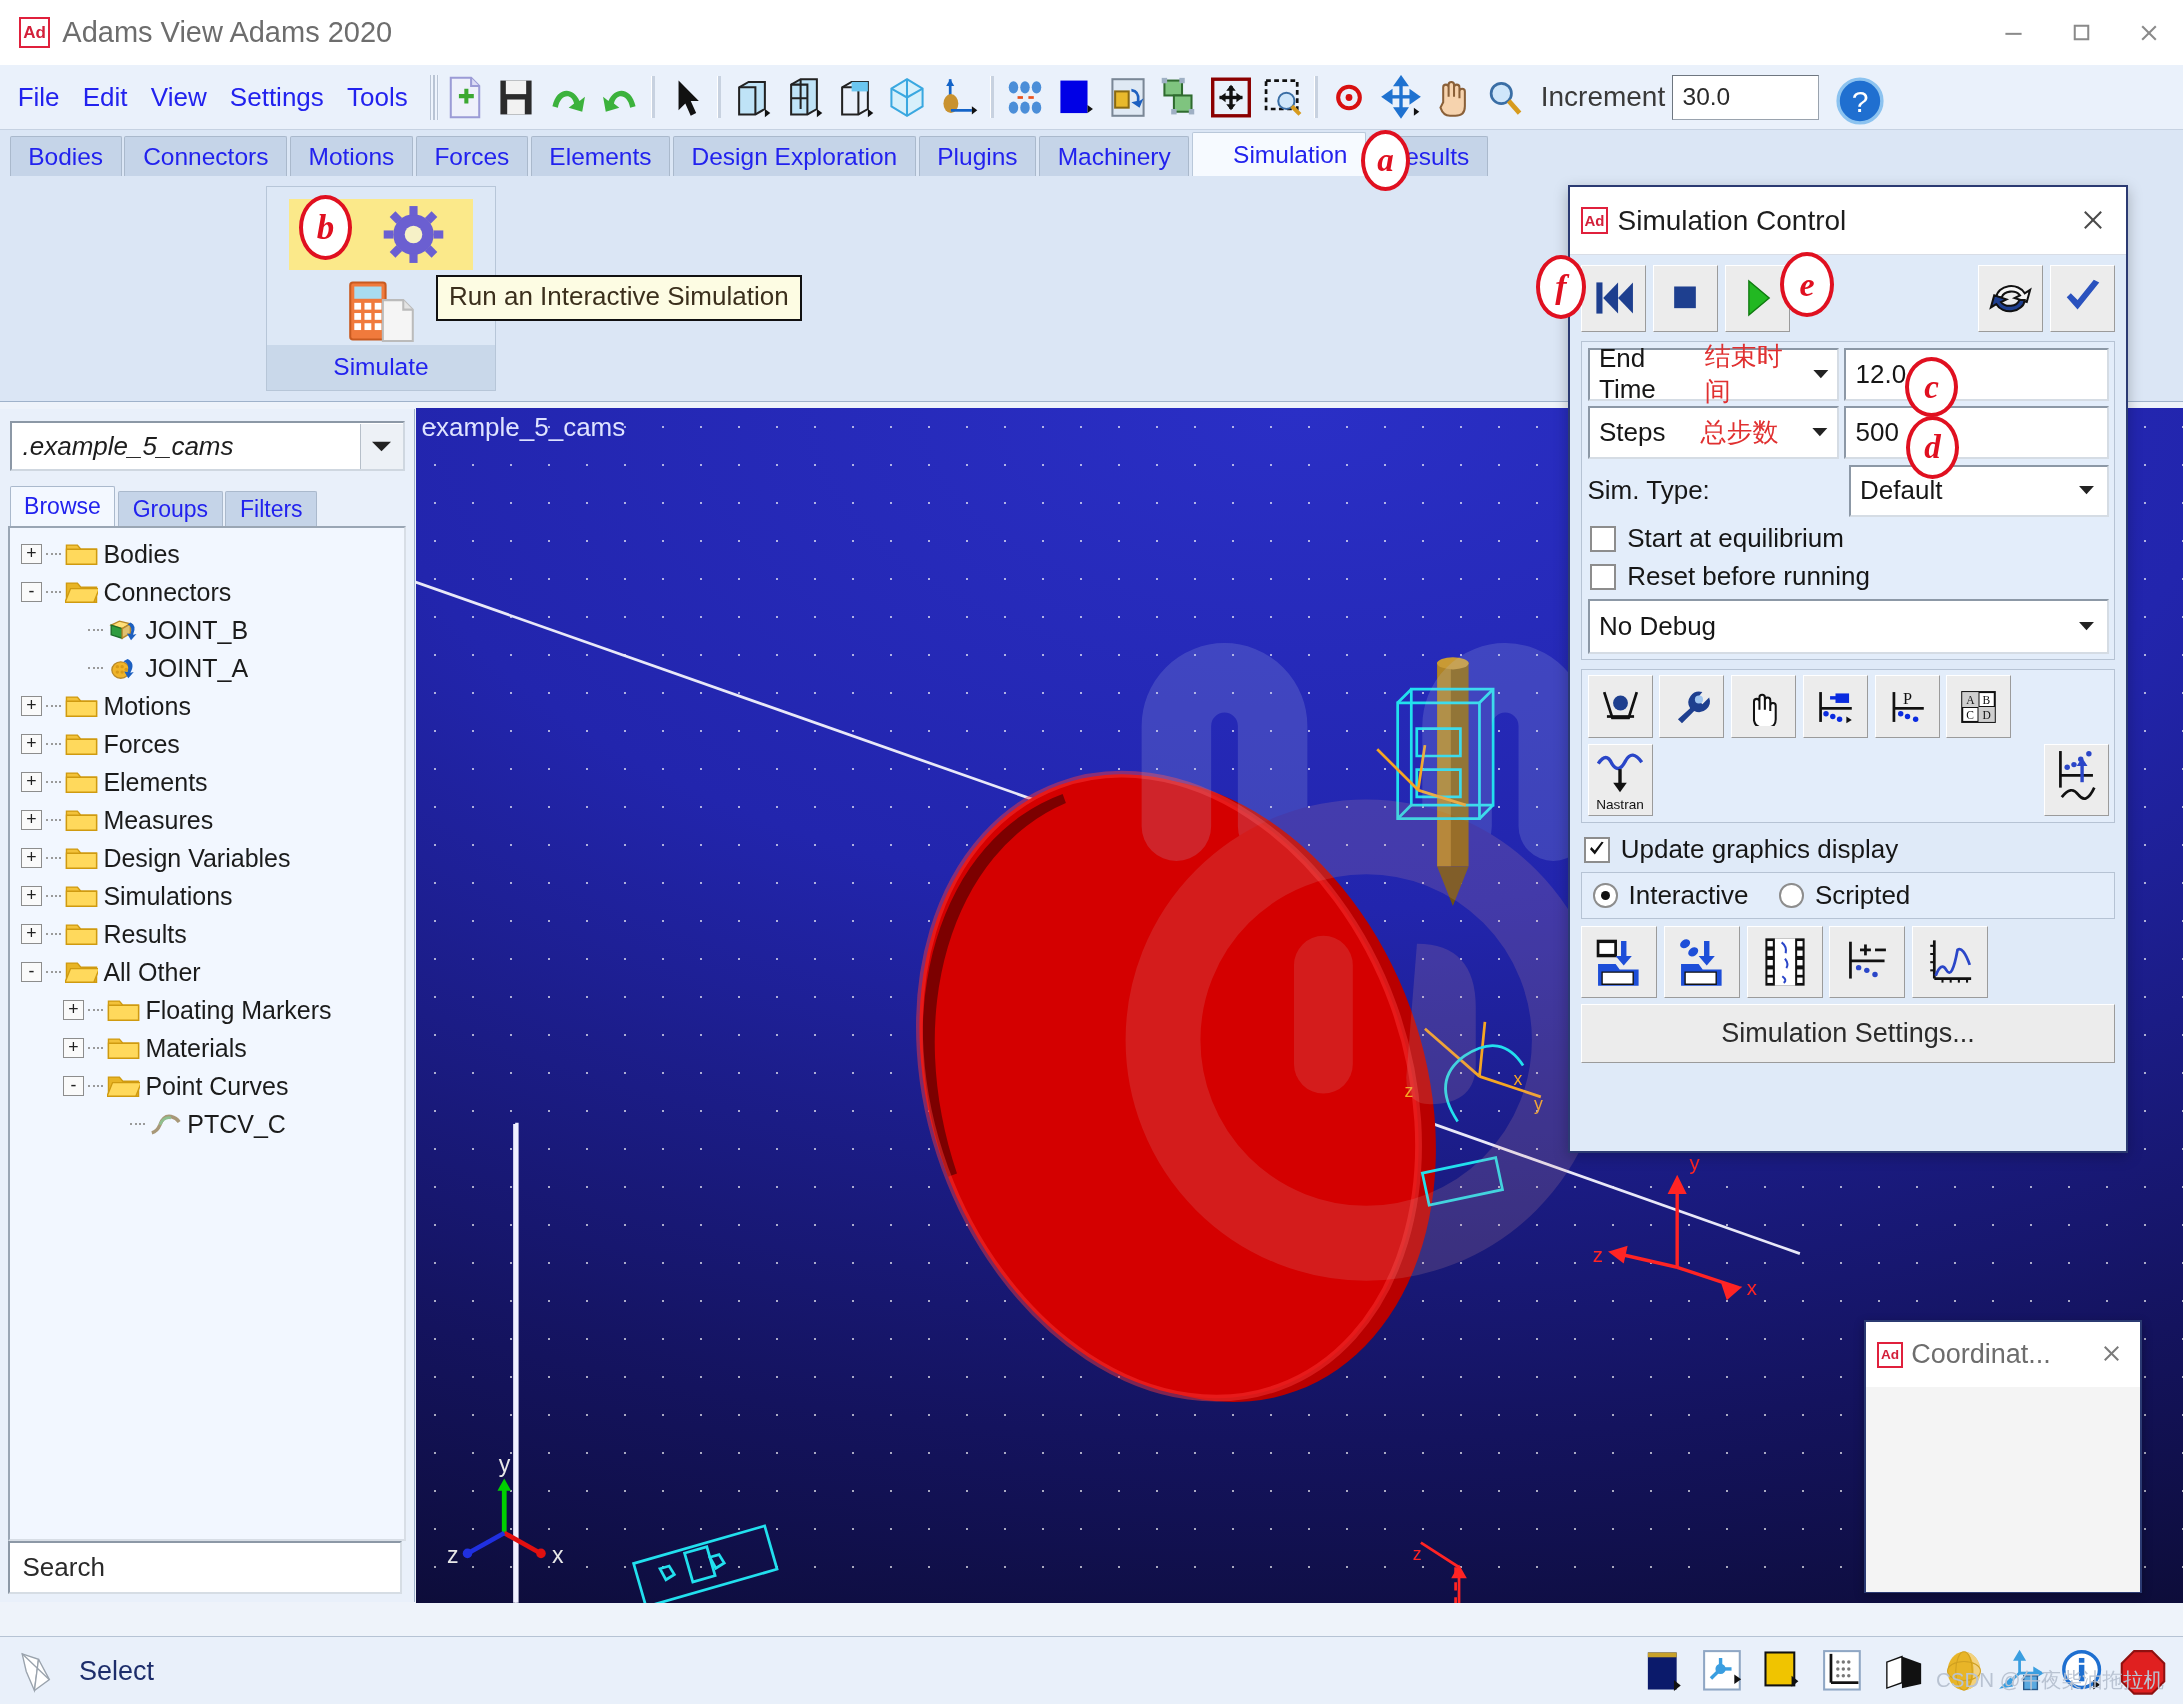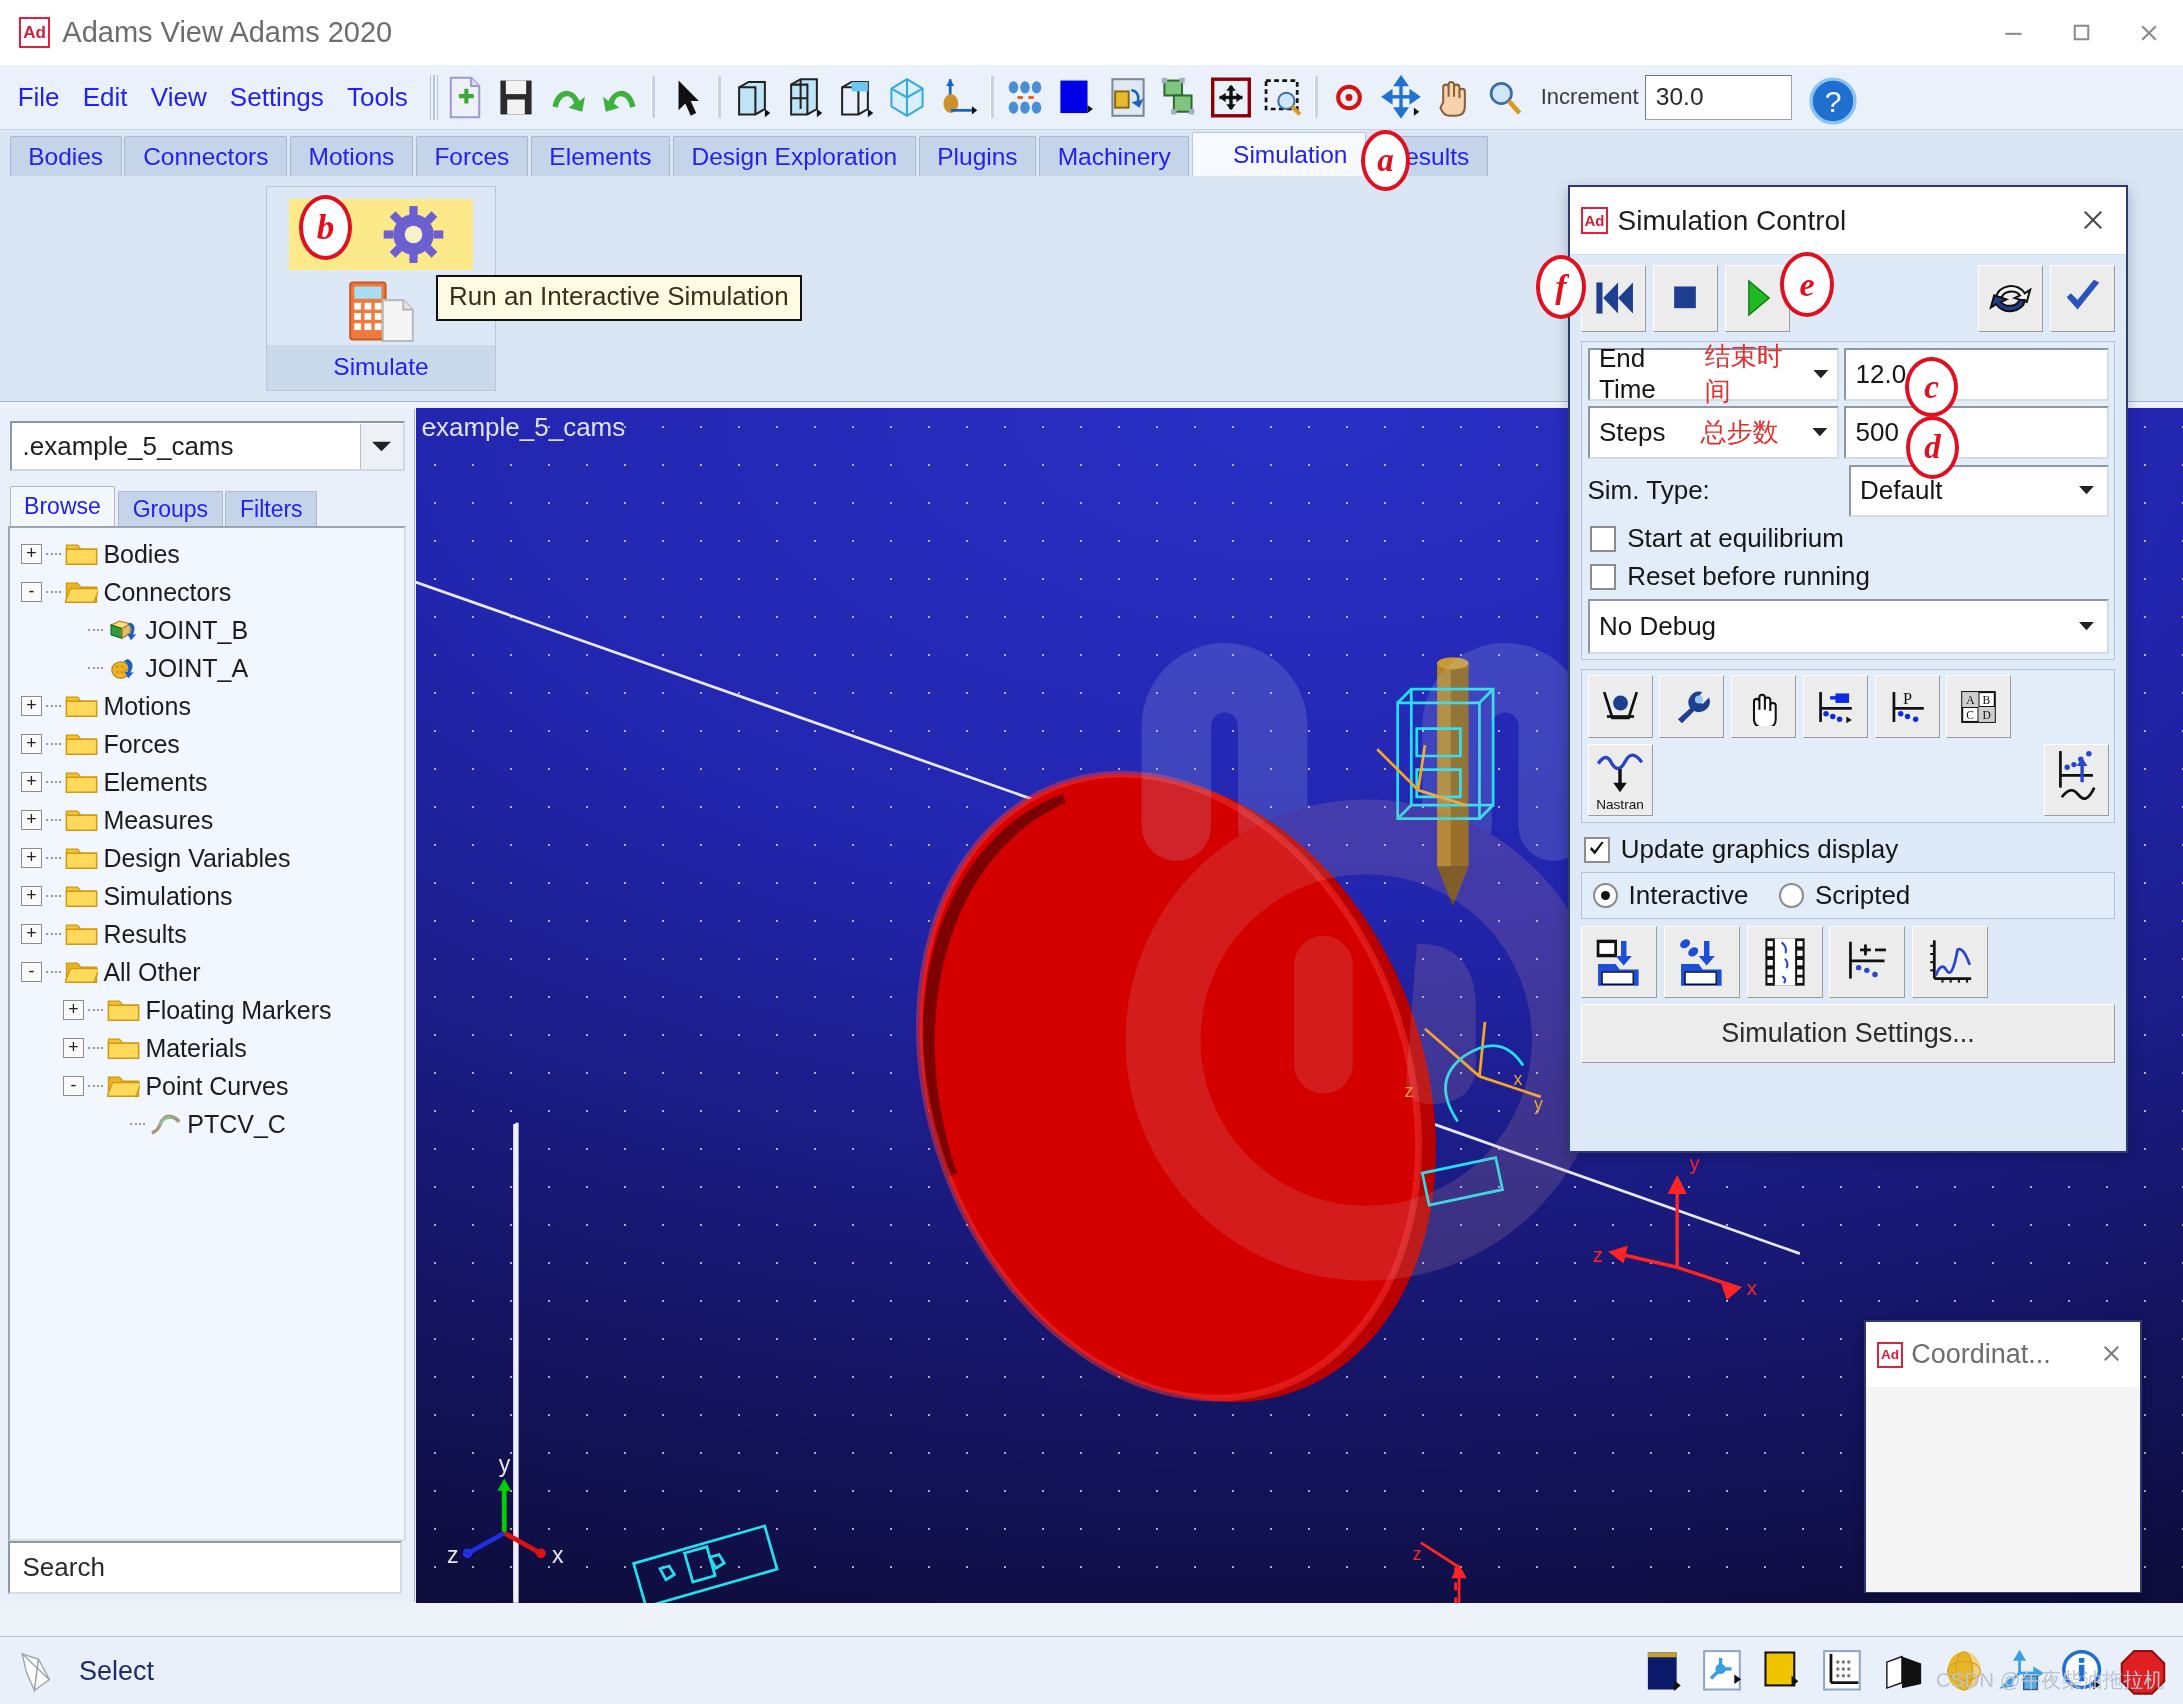--- a/index.html
+++ b/index.html
@@ -24,21 +24,21 @@
 
   
   .menustrip{position:absolute;left:0;top:65px;width:2183px;height:64px;background:#eaf1fb;
              border-bottom:0.7px solid #c6d2e2;display:flex;align-items:center;}
   .menu-item{color:#2222ee;font-size:26px;margin-left:17.7px;margin-right:5.5px;}
   .tb-sep{width:2.7px;height:42px;background:#c8d2e0;margin:0 5.5px;border-left:0.7px solid #fff;}
   .tb-grip{width:9.5px;height:45px;margin-left:16.4px;background:
       repeating-linear-gradient(90deg,#b9c4d4 0 1.4px,#eef4fd 1.4px 3.4px);}
   .tbicon{width:42px;height:45px;margin:0 4.8px;position:relative;}
   .tbicon svg{display:block;}
-  .incr-label{font-size:22px;color:#3a3a3a;margin-left:11px;}
+  .incr-label{font-size:28px;color:#3a3a3a;margin-left:11px;}
   .incr-box{margin-left:6.8px;width:147px;height:45px;background:#fff;border:1.4px solid #9aa3ae;
             border-top-color:#6e7680;border-left-color:#6e7680;display:flex;align-items:center;
             padding-left:9.5px;box-sizing:border-box;font-size:24.5px;color:#2a2a2a;}
   .helpbtn{margin-left:15px;margin-right:12.3px;}
 
   
   .tabbar{position:absolute;left:0;top:130px;width:2183px;height:46px;background:#dbe6f5;display:flex;align-items:flex-end;}
   .tab{height:40px;min-width:6.8px;padding:0 17.7px;background:#c5d4e8;border:0.7px solid #aab9cc;border-bottom:none;
        color:#2222ee;font-size:24.5px;display:flex;align-items:center;justify-content:center;margin-right:2.7px;
        border-radius:2px 2px 0 0;box-sizing:border-box;}
@@ -54,21 +54,21 @@
   .rbtn.hl{background:#fbe98a;}
 
   .tooltip{position:absolute;left:436px;top:275px;background:#fdfce3;border:2px solid #111;padding:4.1px 11px 6.8px 11px;
            font-size:26px;color:#3b2f1c;z-index:60;}
 
   
   .sidebar{position:absolute;left:0;top:409px;width:415px;height:1193px;background:#e9f0fa;
            border-right:1.4px solid #9fb2ca;box-sizing:border-box;}
   .model-select{margin:12.3px 9.5px 0 9.5px;height:50px;background:#fff;border:2px solid #8c98a6;border-right-color:#cfd7e0;
           border-bottom-color:#cfd7e0;display:flex;align-items:center;box-sizing:border-box;}
-  .model-select .txt{flex:1;padding-left:11px;font-size:26px;color:#1d1d1d;}
+  .model-select .txt{flex:1;padding-left:11px;font-size:26px;color:#1d1d1d;font-style:italic;}
   .model-select .arrow{width:42px;height:45px;background:#edf1f6;border-left:1.4px solid #b6bfc9;
           display:flex;align-items:center;justify-content:center;}
   .subtabs{display:flex;margin:15px 0 0 9.5px;align-items:flex-end;}
   .subtab{height:35px;padding:0 13.6px;background:#c5d4e8;border:0.7px solid #aab9cc;border-bottom:none;color:#2222ee;
           font-size:23px;display:flex;align-items:center;border-radius:2px 2px 0 0;margin-right:2.7px;box-sizing:border-box;}
   .subtab.active{background:#f3f8ff;height:40px;}
   .tree{margin:0 8.2px;height:1015px;background:#f2f7ff;border:2px solid #9aa6b4;border-right-color:#d8dee6;
         border-bottom-color:#d8dee6;box-sizing:border-box;padding:6.8px 0 0 0;overflow:hidden;}
   .trow{display:flex;align-items:center;height:38px;font-size:25px;color:#1b1b1b;white-space:nowrap;}
   .tog{width:20.5px;height:20.5px;border:1.4px solid #8d8d8d;background:#fafafa;display:flex;align-items:center;justify-content:center;

